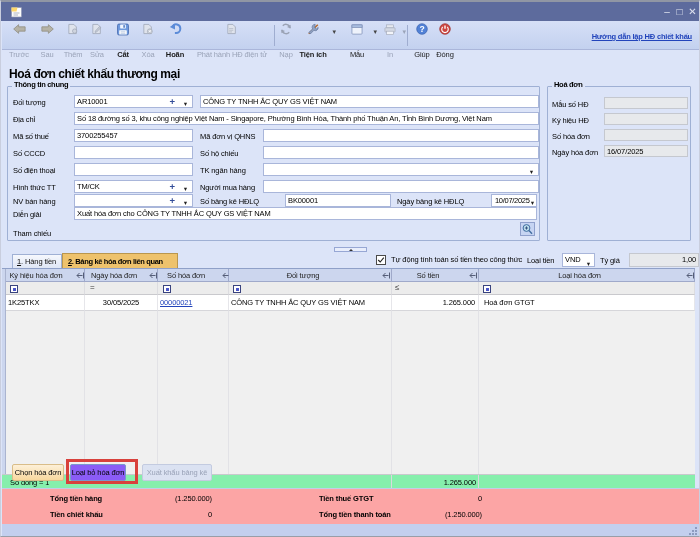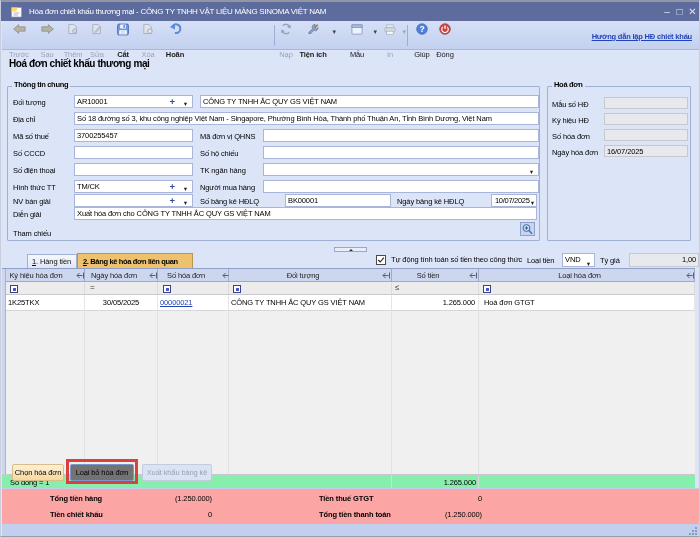--- a/index.html
+++ b/index.html
@@ -21,33 +21,33 @@
 .titem { position:absolute; top:2px; text-align:center; }
 .titem .ic { height:12px; display:flex; align-items:center; justify-content:center; }
 .titem .lb { font-size:7.5px; margin-top:15px; white-space:nowrap; color:#1a1a1a; }
 .titem .lb.dis { color:#9aa3b8; }
 .titem .lb.b { font-weight:bold; }
 .tsep { position:absolute; top:4px; width:1px; height:21px; background:#9fadd0; }
 #helplink { position:absolute; right:8px; top:11px; font-size:7.5px; letter-spacing:-0.2px; color:#2244bb; text-decoration:underline; font-weight:bold; }
 .ddarrow { position:absolute; font-size:7px; color:#444; }
 
 
-#h1 { position:absolute; left:8px; top:57px; font-size:10px; letter-spacing:-0.4px; font-weight:bold; color:#000;text-align:center; }
+#h1 { position:absolute; left:8px; top:66px; font-size:12px; letter-spacing:-0.4px; font-weight:bold; color:#000;text-align:center; }
 .fs { position:absolute; border:1px solid #9fb0d4; border-radius:1px; }
 .fs .lg { position:absolute; top:-7px; left:4px; background:#dce4f8; padding:0 2px; font-weight:bold; font-size:7.5px; letter-spacing:-0.3px; }
 
 
 .flabel { position:absolute; font-size:7.5px; color:#000; white-space:nowrap; }
 .finput { position:absolute; height:13px; background:#fff; border:1px solid #a9b6da; font-size:7.5px; line-height:11px; padding:0 2px; white-space:nowrap; overflow:hidden; }
 .finput.dis { background:#e7e9ec; border-color:#c5c8cf; }
 .plus { color:#334d99; font-weight:bold; font-size:9.5px; }
 .carr { font-size:5.5px; color:#222; }
 
 
-.tab { position:absolute; height:14px; font-size:7.5px; line-height:14px; text-align:center;margin-left:15px; }
+.tab { position:absolute; height:14px; font-size:7.5px; line-height:14px; text-align:center; }
 #tab1 { left:11px; top:253px; width:50px; background:linear-gradient(#f6f8fd,#dfe6f5); border:1px solid #9fb0d4; border-bottom:none; color:#111; text-align:left; padding-left:4px; }
 #tab2 { left:61px; top:252px; width:116px; letter-spacing:-0.35px; background:#eec26c; border:1px solid #b9964e; border-bottom:none; font-weight:bold; height:15px; line-height:15px; text-align:left; padding-left:5px; }
 
 
 #grid { position:absolute; left:1px; top:267px; width:693px; height:222px; background:#f0f0f0; border-top:1px solid #8fa0c8; }
 .ghead { position:absolute; top:0; height:13px; background:#ccd6ee; border-right:1px solid #9fa9ca; border-bottom:1px solid #9fa9ca; font-size:7.5px; text-align:center; line-height:13px; color:#222; }
 .pin { position:absolute; top:3px; width:8px; height:7px; }
 .gfilt { position:absolute; top:13px; height:13px; background:#ececec; border-right:1px solid #dcdce0; border-bottom:1px solid #c9c9cd; }
 .gcell { position:absolute; top:26px; height:16px; background:#fff; border-right:1px solid #e6e6ea; border-bottom:1px solid #d6d6da; font-size:7.5px; line-height:15px; white-space:nowrap; overflow:hidden; }
 .gcol { position:absolute; top:42px; bottom:16px; border-right:1px solid #e2e2e6; }
@@ -70,21 +70,20 @@
 </head>
 <body>
 <div id="win">
 
   <div id="titlebar">
     <svg id="ticon" viewBox="0 0 14 14">
         <rect x="1.5" y="2.5" width="10" height="9.5" rx="0.5" fill="#fdfdfb" stroke="#8e97b5" stroke-width="0.7"></rect>
         <path d="M1.5 2.5 h6 l-1 4 h-5 Z" fill="#ffd86a"></path>
         <path d="M3.5 8 h6 M3.5 10 h4.5" stroke="#9aa2b8" stroke-width="0.8"></path>
       </svg>
-    <div class="ttl">Hóa đơn chiết khấu thương mại - CÔNG TY TNHH VẬT LIỆU MÀNG SINOMA VIỆT NAM</div>
     <div class="winbtn" style="right:27px;width:14px;">–</div>
     <div class="winbtn" style="right:15px;width:13px;">□</div>
     <div class="winbtn" style="right:2px;width:13px;">✕</div>
   </div>
 
   <div id="toolbar">
     <div class="titem" style="left:2px;width:30px;">
         <div class="ic">
           <svg width="13" height="10" viewBox="0 0 15 11">
             <path d="M6.5 0.5 L6.5 3 L14 3 L14 8 L6.5 8 L6.5 10.5 L0.8 5.5 Z" fill="#b5b2a6" stroke="#8f8c80" stroke-width="0.9"></path>
@@ -142,20 +141,29 @@
       </div>
     <div class="titem" style="left:158px;width:30px;">
         <div class="ic">
           <svg width="13" height="12" viewBox="0 0 13 12">
             <path d="M3.4 3.6 a4.2 4.2 0 0 1 7.9 2.1 a4.2 4.2 0 0 1 -4.2 4.2 h-1.2" fill="none" stroke="#5b8bd8" stroke-width="2"></path>
             <path d="M6 0.4 L0.8 3.9 L6 6.6 Z" fill="#5b8bd8"></path>
           </svg>
         </div>
         <div class="lb b">Hoãn</div>
       </div>
+    <div class="titem" style="left:190px;width:80px;">
+        <div class="ic">
+          <svg width="10" height="12" viewBox="0 0 12 13">
+            <path d="M1 1 L7 1 L10 4 L10 12 L1 12 Z" fill="#dfe3ec" stroke="#9aa2b2" stroke-width="0.9"></path>
+            <path d="M2.5 6 h5 M2.5 8 h5 M2.5 10 h3.5" stroke="#aab0bd" stroke-width="0.8"></path>
+          </svg>
+        </div>
+        <div class="lb dis">Phát hành HĐ điện tử</div>
+      </div>
     <div class="tsep" style="left:272px;"></div>
     <div class="titem" style="left:271px;width:26px;">
         <div class="ic">
           <svg width="12" height="12" viewBox="0 0 13 13">
             <path d="M3 3 A4.6 4.6 0 0 1 11 5.5 M10 10 A4.6 4.6 0 0 1 2 7.5" fill="none" stroke="#9aa2b4" stroke-width="1.5"></path>
             <path d="M11.5 2 L11.3 6 L7.6 4.4 Z" fill="#9aa2b4"></path>
             <path d="M1.5 11 L1.7 7 L5.4 8.6 Z" fill="#9aa2b4"></path>
           </svg>
         </div>
         <div class="lb dis">Nạp</div>
@@ -248,21 +256,21 @@
     <div class="flabel" style="left:199px;top:165px;">TK ngân hàng</div>
     <div class="finput" style="left:262px;top:162px;width:276px;">
         <span class="abs carr" style="right:4px;top:3px;">▼</span>
       </div>
 
     <div class="flabel" style="left:12px;top:182px;">Hình thức TT</div>
     <div class="finput" style="left:73px;top:179px;width:119px;">TM/CK<span class="abs" style="right:17px;top:0px;"><span class="plus">+</span></span><span class="abs carr" style="right:4px;top:3px;">▼</span></div>
     <div class="flabel" style="left:199px;top:182px;">Người mua hàng</div>
     <div class="finput" style="left:262px;top:179px;width:276px;"></div>
 
-    <div class="flabel" style="left:12px;top:196px;">NV bán giải</div>
+    <div class="flabel" style="left:12px;top:196px;">NV bán hàng</div>
     <div class="finput" style="left:73px;top:193px;width:119px;">
         <span class="abs" style="right:17px;top:0px;"><span class="plus">+</span></span>
         <span class="abs carr" style="right:4px;top:3px;">▼</span>
       </div>
     <div class="flabel" style="left:199px;top:196px;">Số bảng kê HĐLQ</div>
     <div class="finput" style="left:284px;top:193px;width:106px;">BK00001</div>
     <div class="flabel" style="left:396px;top:196px;">Ngày bảng kê HĐLQ</div>
     <div class="finput" style="left:490px;top:193px;width:46px;padding:0 8px 0 3px;"><span style="letter-spacing:-0.3px;">10/07/2025</span><span class="abs carr" style="right:1px;top:3px;">▼</span></div>
 
     <div class="flabel" style="left:12px;top:209px;">Diễn giải</div>
@@ -362,21 +370,21 @@
 
     <div id="gfoot"><span style="margin-left:8px;">Số dòng = 1</span><span style="position:absolute;left:390px;width:84px;text-align:right;">1.265.000</span>
       <span style="position:absolute;left:389px;top:0;bottom:0;border-left:1px solid #d9d9dd;"></span>
       <span style="position:absolute;left:476px;top:0;bottom:0;border-left:1px solid #d9d9dd;"></span>
     </div>
   </div>
 
   <div id="btns">
     <div class="btn" style="left:11px;top:463px;width:52px;background:linear-gradient(#fdf0d8,#f8d89e);border:1px solid #d9bd89;">Chọn hóa đơn</div>
     <div class="abs" style="left:65px;top:458px;width:72px;height:25px;border:3px solid #d8413c;"></div>
-    <div class="btn" style="left:69px;top:463px;width:64px;background:#737373;border:1px solid #7a96cc;">Loại bỏ hóa đơn</div>
+    <div class="btn" style="left:69px;top:463px;width:56px;background:#8b5cf6;border:1px solid #7a96cc;">Loại bỏ hóa đơn</div>
     <div class="btn" style="left:141px;top:463px;width:70px;background:#dbe2f2;border:1px solid #c3cbe0;color:#9aa3b8;">Xuất khẩu bảng kê</div>
   </div>
 
   <div id="totals">
     <div class="tlab" style="left:48px;top:5px;">Tổng tiền hàng</div>
     <div class="tval" style="left:110px;top:5px;width:100px;">(1.250.000)</div>
     <div class="tlab" style="left:48px;top:21px;">Tiền chiết khấu</div>
     <div class="tval" style="left:110px;top:21px;width:100px;">0</div>
     <div class="tlab" style="left:317px;top:5px;">Tiền thuế GTGT</div>
     <div class="tval" style="left:380px;top:5px;width:100px;">0</div>

